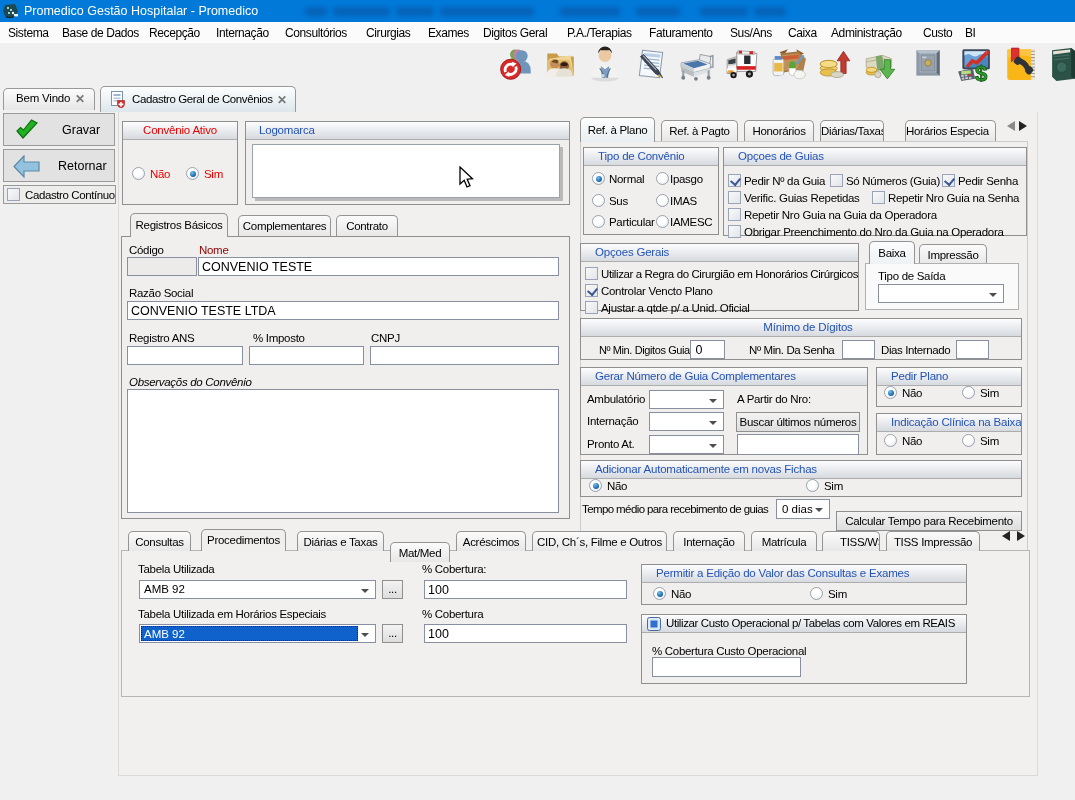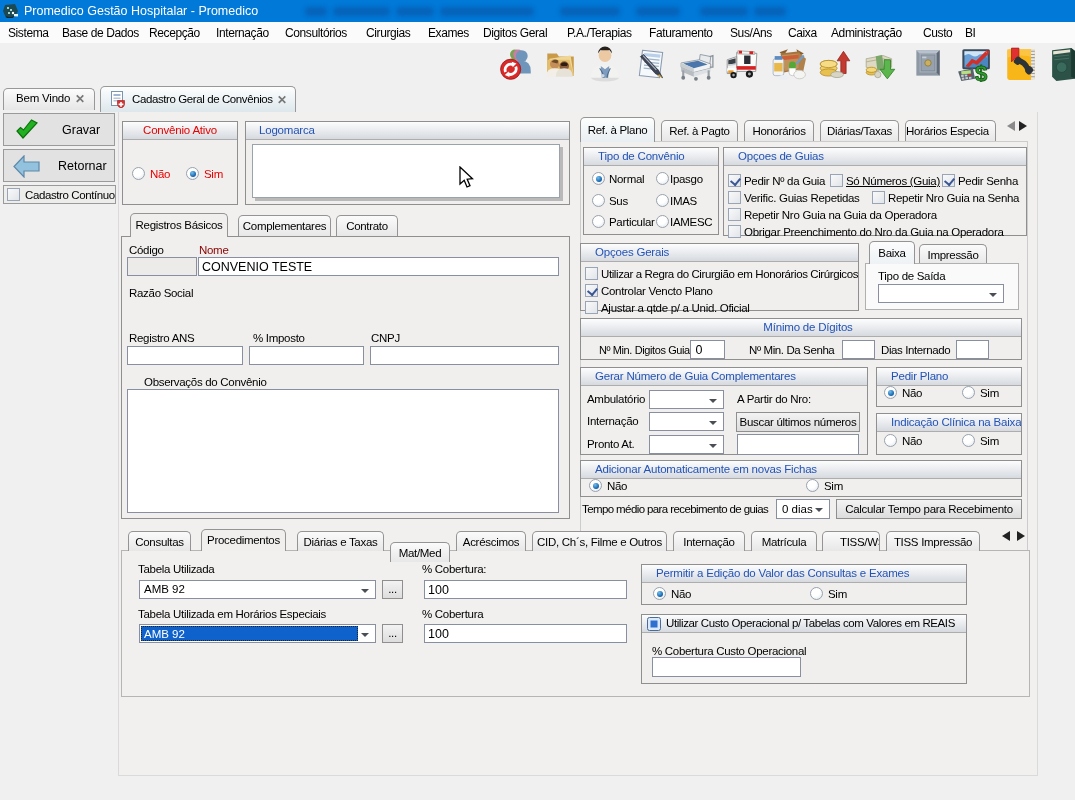--- a/index.html
+++ b/index.html
@@ -302,33 +302,34 @@
 
 <div class="ftab off" style="left:238px; top:215px; width:93px; height:21px; line-height:21px;">Complementares</div>
 <div class="ftab off" style="left:336px; top:215px; width:62px; height:21px; line-height:21px;">Contrato</div>
 <div class="ftab on" style="left:130px; top:213px; width:98px; height:24px; line-height:23px;">Registros Básicos</div>
 <div class="group" style="left:121px; top:236px; width:449px; height:283px; z-index:2; background:#f0efee;">
   <span class="glabel" style="left:7px; top:7px;">Código</span>
   <span class="glabel" style="left:77px; top:7px; color:#8b0000;">Nome</span>
   <div class="inp dis" style="left:5px; top:20px; width:70px; height:19px;"></div>
   <div class="inp" style="left:76px; top:20px; width:361px; height:19px;">CONVENIO TESTE</div>
   <span class="glabel" style="left:7px; top:50px;">Razão Social</span>
+  <div class="inp" style="left:5px; top:64px; width:432px; height:19px;">CONVENIO TESTE LTDA</div>
   <span class="glabel" style="left:7px; top:95px;">Registro ANS</span>
   <span class="glabel" style="left:131px; top:95px;">% Imposto</span>
   <span class="glabel" style="left:249px; top:95px;">CNPJ</span>
   <div class="inp" style="left:5px; top:109px; width:116px; height:19px;"></div>
   <div class="inp" style="left:127px; top:109px; width:115px; height:19px;"></div>
   <div class="inp" style="left:248px; top:109px; width:189px; height:19px;"></div>
-  <span class="glabel" style="left:22px; top:139px;">Observaçõs do Convênio</span>
+  <span class="glabel" style="left:7px; top:139px;font-style:italic;">Observaçõs do Convênio</span>
   <div class="inp" style="left:5px; top:152px; width:432px; height:124px;"></div>
 </div>
 
 <div class="ftab off" style="left:661px; top:120px; width:77px; height:21px; line-height:21px;">Ref. à Pagto</div>
 <div class="ftab off" style="left:744px; top:120px; width:70px; height:21px; line-height:21px;">Honorários</div>
-<div class="ftab off" style="left:820px; top:120px; width:79px; height:21px; line-height:21px;">Diárias/Taxas</div>
+<div class="ftab off" style="left:820px; top:120px; width:64px; height:21px; line-height:21px;">Diárias/Taxas</div>
 <div class="ftab off" style="left:905px; top:120px; width:91px; height:21px; line-height:21px; text-align:left; ">Horários Especia</div>
 <div class="ftab on" style="left:580px; top:117px; width:75px; height:25px; line-height:24px; background:linear-gradient(#fdfefe,#e8eef2);">Ref. à Plano</div>
 <div class="arrL" style="left:1002px; top:121px; border-right:8px solid #8a8a8a;"></div>
 <div class="arrL" style="left:1019px; top:121px; border-left:8px solid #222;"></div>
 <div class="abs" style="left:580px; top:141px; width:448px; height:420px; border:1px solid #cccccc; border-bottom:none; background:#f1f0ef; z-index:0;"></div>
 
 <div class="group" style="left:583px; top:147px; width:136px; height:88px;">
   <div class="ghead" style="padding-left:14px;">Tipo de Convênio</div>
   <span class="radio sel" style="left:8px; top:24px;"></span>
     <span class="rlabel" style="left:25px; top:25px;">Normal</span>
@@ -342,21 +343,21 @@
     <span class="rlabel" style="left:25px; top:68px;">Particular</span>
   <span class="radio" style="left:72px; top:67px;"></span>
     <span class="rlabel" style="left:86px; top:68px;">IAMESC</span>
 </div>
 
 <div class="group" style="left:723px; top:147px; width:304px; height:89px;">
   <div class="ghead" style="padding-left:14px;">Opçoes de Guias</div>
   <span class="check on" style="left:4px; top:26px;"></span>
     <span class="rlabel" style="left:20px; top:27px;">Pedir Nº da Guia</span>
   <span class="check" style="left:106px; top:26px;"></span>
-    <span class="rlabel" style="left:122px; top:27px;text-decoration:underline;">Só Números (Guia)</span>
+    <span class="rlabel" style="left:122px; top:27px;">Só Números (Guia)</span>
   <span class="check on" style="left:218px; top:26px;"></span>
     <span class="rlabel" style="left:234px; top:27px;">Pedir Senha</span>
   <span class="check" style="left:4px; top:43px;"></span>
     <span class="rlabel" style="left:20px; top:44px;">Verific. Guias Repetidas</span>
   <span class="check" style="left:148px; top:43px;"></span>
     <span class="rlabel" style="left:164px; top:44px;">Repetir Nro Guia na Senha</span>
   <span class="check" style="left:4px; top:60px;"></span>
     <span class="rlabel" style="left:20px; top:61px;">Repetir Nro Guia na Guia da Operadora</span>
   <span class="check" style="left:4px; top:77px;"></span>
     <span class="rlabel" style="left:20px; top:78px;">Obrigar Preenchimento do Nro da Guia na Operadora</span>
@@ -432,21 +433,21 @@
     <span class="rlabel" style="left:26px; top:19px;">Não</span>
   <span class="radio" style="left:225px; top:18px;"></span>
     <span class="rlabel" style="left:243px; top:19px;">Sim</span>
 </div>
 
 <span class="rlabel" style="left:582px; top:503px; letter-spacing:-0.6px;">Tempo médio para recebimento de guias</span>
 <div class="combo" style="left:776px; top:499px; width:54px; height:20px;">
     <span class="abs" style="left:5px; top:3px;">0 dias</span>
     <span class="arr"></span>
   </div>
-<div class="btn" style="left:836px; top:499px; width:186px; height:20px; line-height:19px;">Calcular Tempo para Recebimento</div>
+<div class="btn" style="left:836px; top:511px; width:186px; height:20px; line-height:19px;">Calcular Tempo para Recebimento</div>
 
 <div class="ftab off" style="left:128px; top:531px; width:63px; height:20px; line-height:20px;">Consultas</div>
 <div class="ftab off" style="left:297px; top:531px; width:87px; height:20px; line-height:20px;">Diárias e Taxas</div>
 <div class="ftab off" style="left:390px; top:542px; width:60px; height:20px; line-height:20px;">Mat/Med</div>
 <div class="ftab off" style="left:456px; top:531px; width:70px; height:20px; line-height:20px;">Acréscimos</div>
 <div class="ftab off" style="left:532px; top:531px; width:135px; height:20px; line-height:20px;">CID, Ch´s, Filme e Outros</div>
 <div class="ftab off" style="left:673px; top:531px; width:72px; height:20px; line-height:20px;">Internação</div>
 <div class="ftab off" style="left:751px; top:531px; width:66px; height:20px; line-height:20px;">Matrícula</div>
 <div class="ftab off" style="left:822px; top:531px; width:58px; height:20px; line-height:20px;padding-left:17px;">TISS/WS</div>
 <div class="ftab off" style="left:886px; top:531px; width:94px; height:20px; line-height:20px;">TISS Impressão</div>

